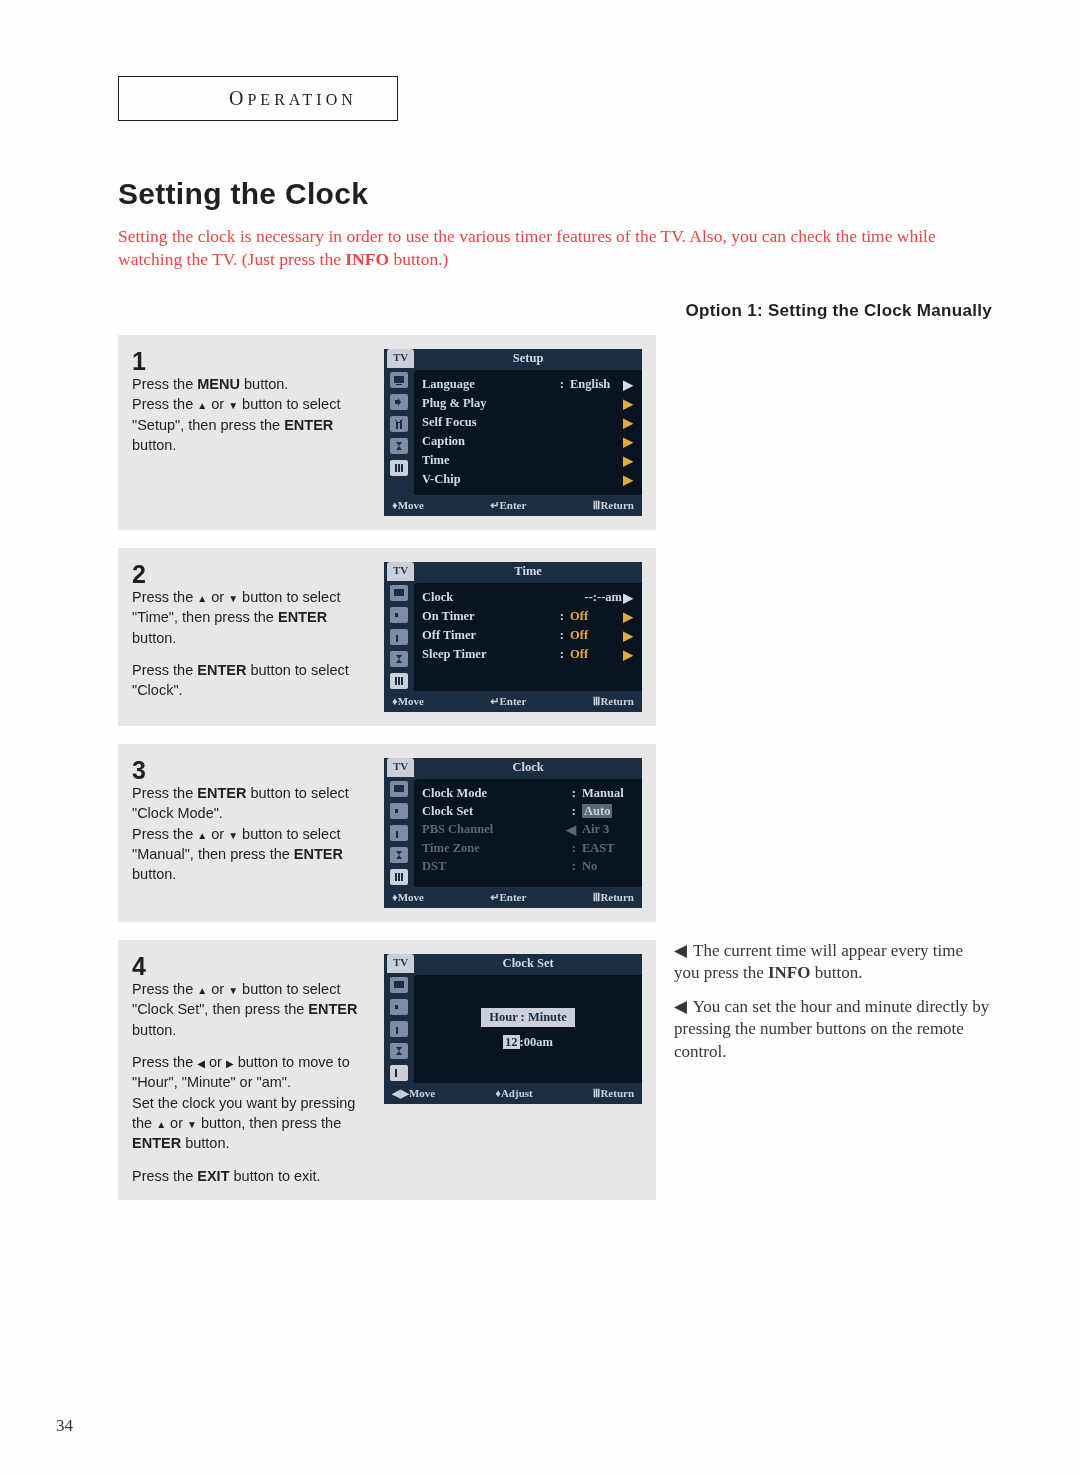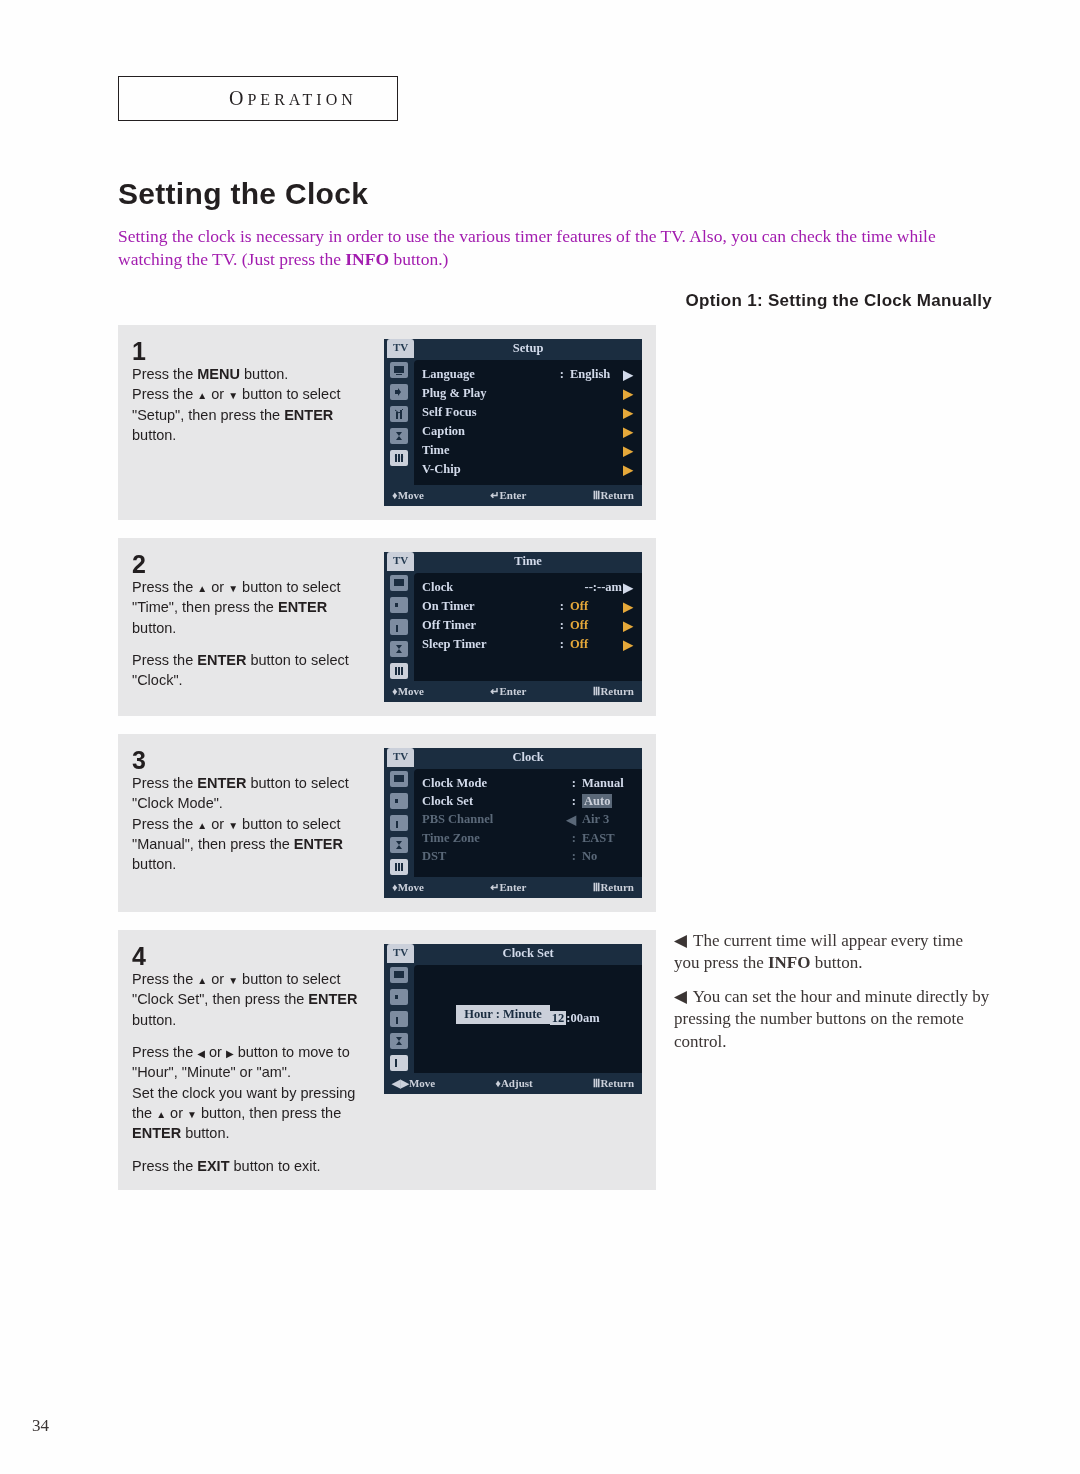--- a/index.html
+++ b/index.html
@@ -25,22 +25,22 @@
     font-weight: 900;
     font-size: 30px;
     margin-top: 56px;
     margin-bottom: 14px;
     letter-spacing: 0.3px;
   }
   .intro {
     font-family: Georgia, serif;
     font-size: 17.5px;
     line-height: 1.32;
-    margin-bottom: 20px;
-    color: #a21caf;
+    margin-bottom: 30px;
+    color: #ef4444;
   }
   .sub-heading {
     font-family: "Helvetica Neue", Arial, sans-serif;
     font-weight: 900;
     font-size: 17px;
     margin-bottom: 14px;
     letter-spacing: 0.3px;
     text-align: right;
   }
   .step-block {
@@ -152,27 +152,27 @@
   .side-note {
     font-family: Georgia, serif;
     font-size: 17px;
     line-height: 1.3;
     width: 316px;
     color: #3b3534;
   }
   .side-note p { margin-bottom: 12px; }
   .tri-left { display: inline-block; transform: scaleX(-1); margin-right: 2px; }
   .clockset-content {
-    display:flex; flex-direction:row; align-items:center; justify-content:center;
+    display:flex; flex-direction:column; align-items:center; justify-content:center;
     min-height: 108px;
   }
   .page-num {
     position: absolute;
     bottom: 38px;
-    left: 32px;
+    left: 56px;
     font-family: Georgia, serif;
     font-size: 17px;
     color: #3b3534;
   }
   .tri-up::before   { content: "▲"; font-size: 10px; }
   .tri-down::before { content: "▼"; font-size: 10px; }
   .tri-lft::before  { content: "◀"; font-size: 10px; }
   .tri-rgt::before  { content: "▶"; font-size: 10px; }
 </style>
 </head>

